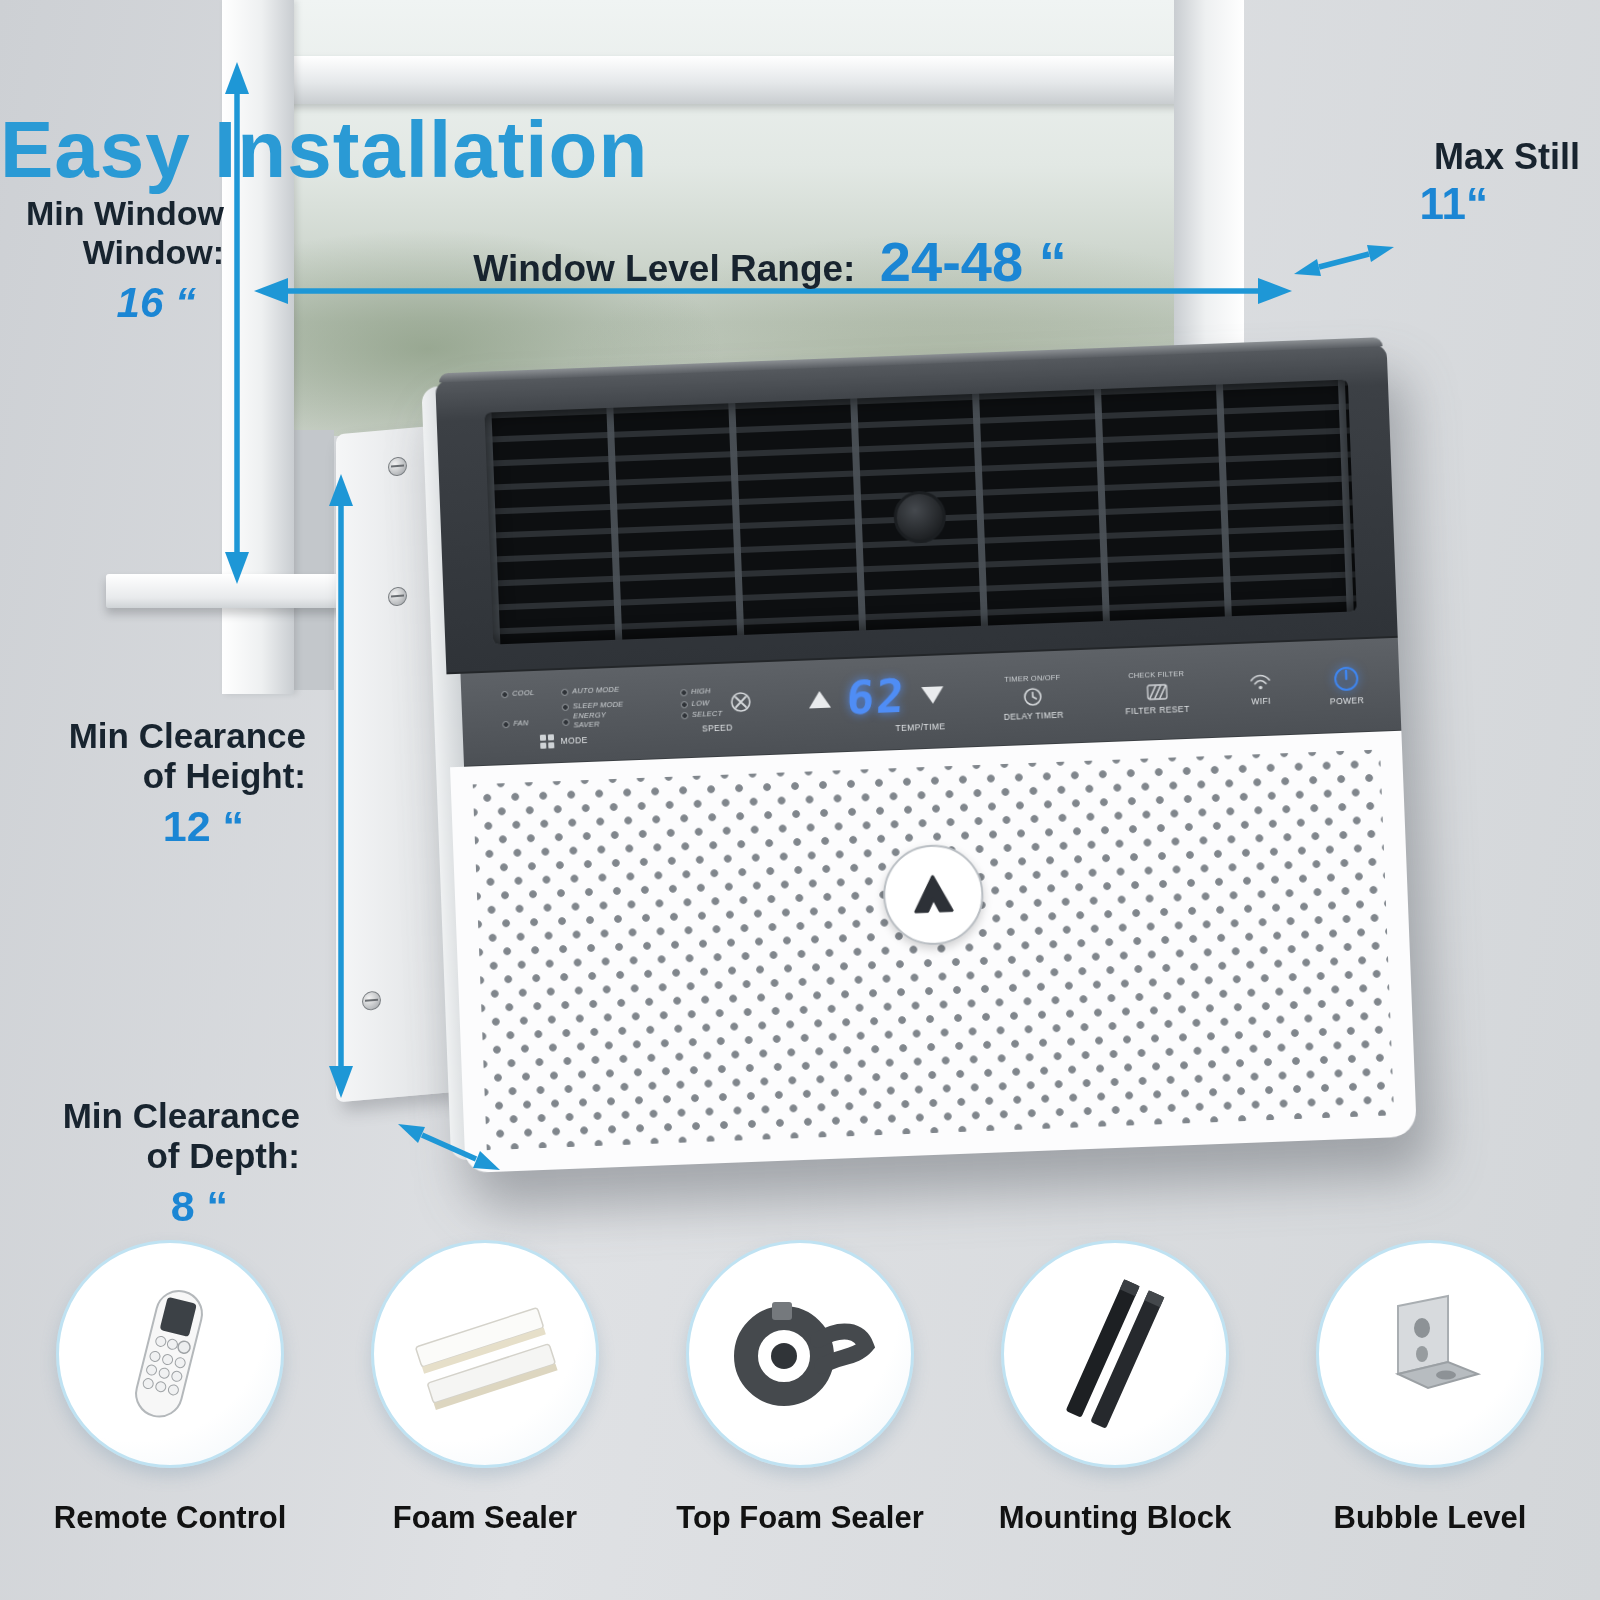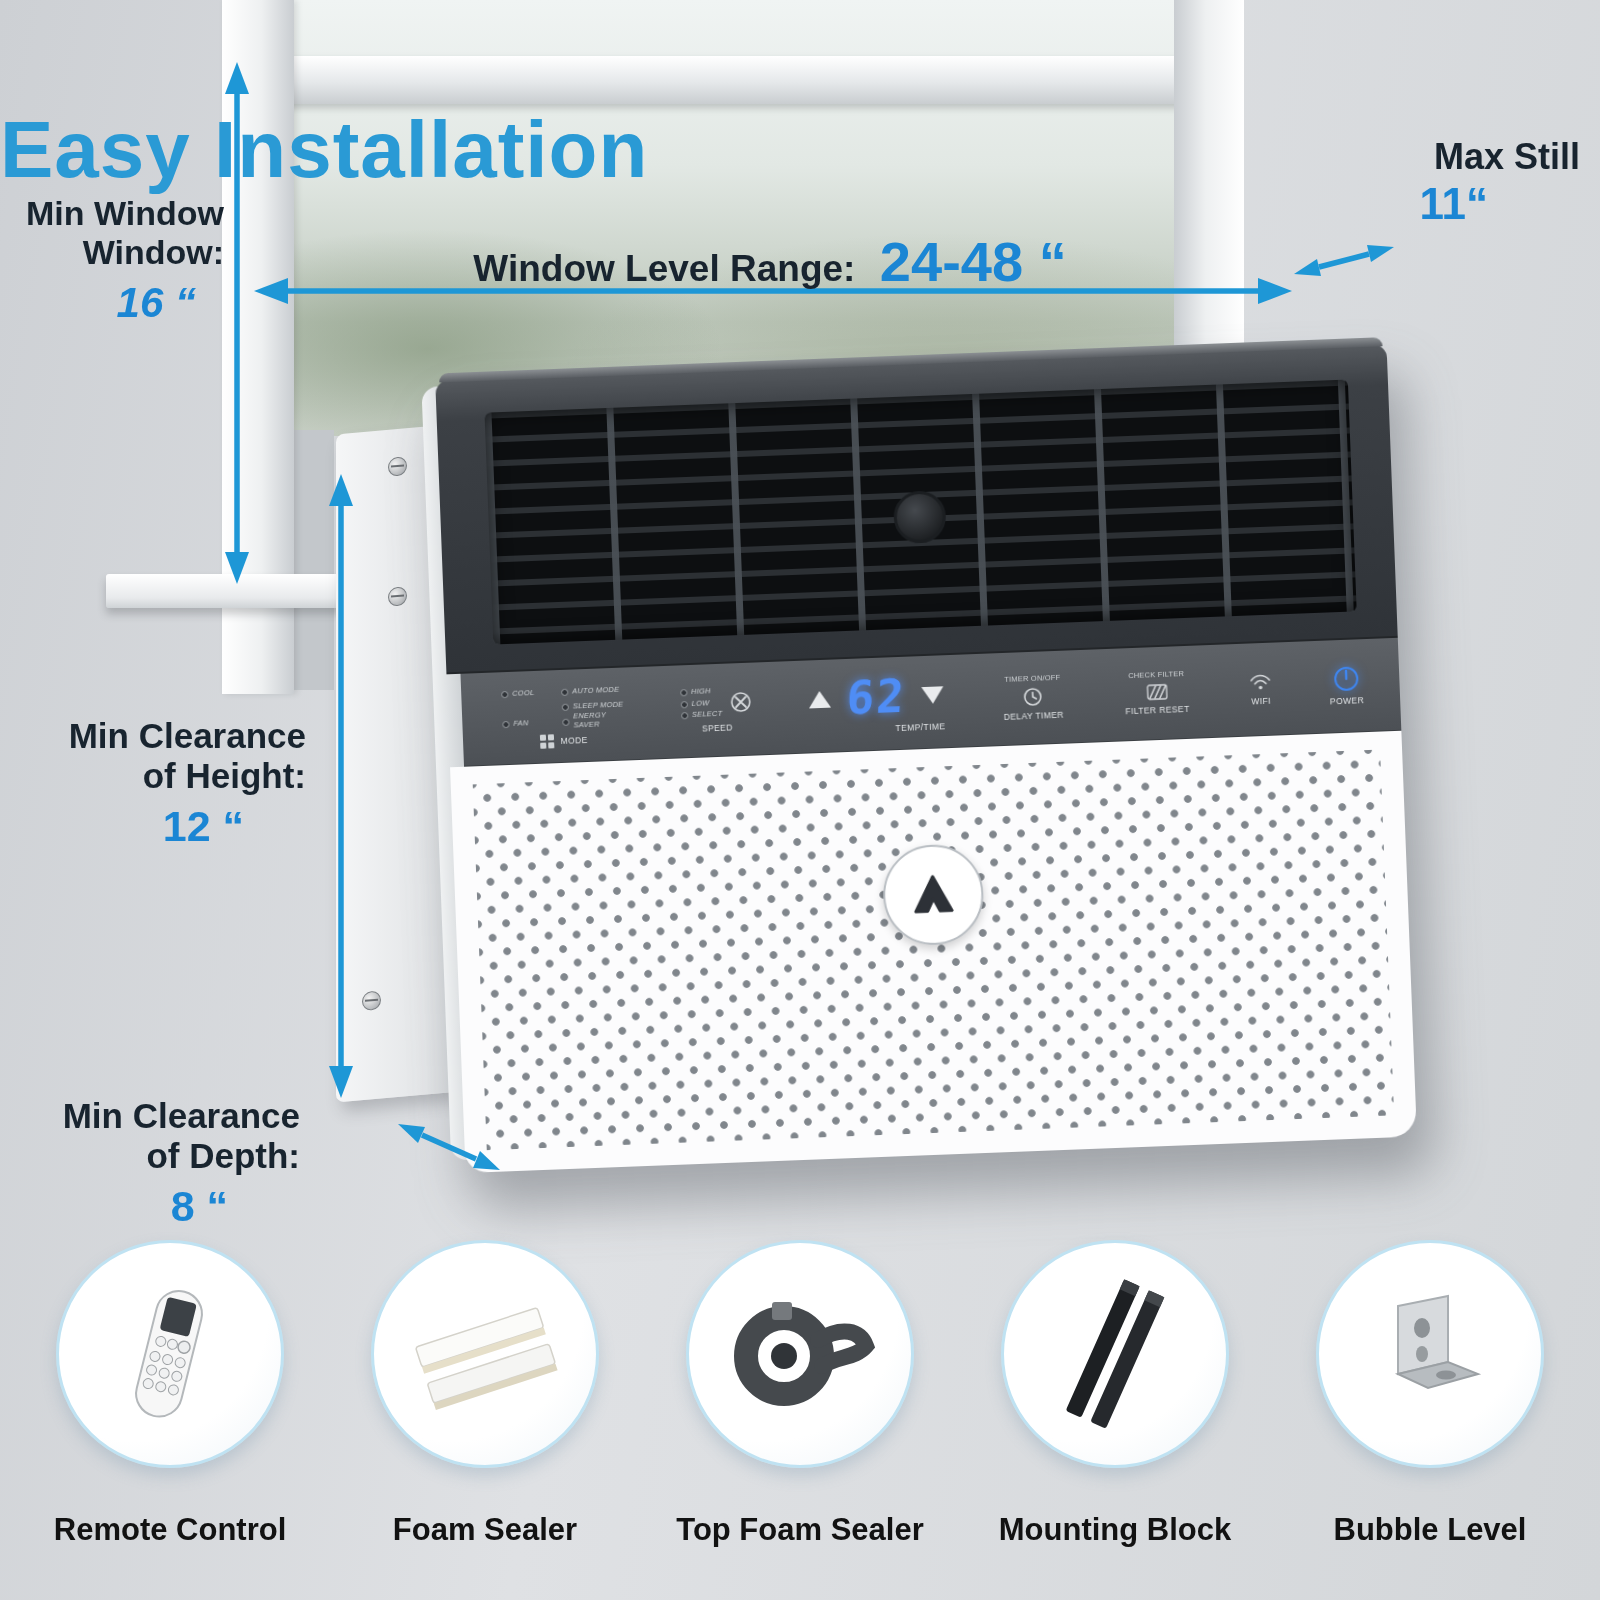--- a/index.html
+++ b/index.html
@@ -99,21 +99,21 @@
   .a-wwr .val{font-size:56px;margin-left:20px;vertical-align:baseline;}
   .a-msd{left:1250px;top:136px;width:330px;text-align:right;font-size:36px;padding-right:10px;}
   .a-msd .val{font-size:44px;padding-right:92px;margin-top:2px;}
   .a-mch{left:52px;top:716px;width:254px;text-align:right;font-size:35px;}
   .a-mch .val{font-size:43px;padding-right:62px;margin-top:6px;}
   .a-mcd{left:48px;top:1096px;width:252px;text-align:right;font-size:35px;}
   .a-mcd .val{font-size:43px;padding-right:72px;margin-top:6px;}
 
   
   .accessories{position:absolute;left:0;right:0;top:1240px;display:flex;justify-content:space-evenly;z-index:5;}
-  .acc{width:290px;display:flex;flex-direction:column;align-items:center;gap:44px;}
+  .acc{width:290px;display:flex;flex-direction:column;align-items:center;gap:32px;}
   .circle{width:222px;height:222px;border-radius:50%;flex:0 0 auto;
     background:radial-gradient(circle at 35% 30%,#ffffff 62%,#eef4f8);
     border:3px solid #bfe2f2;box-shadow:0 8px 16px rgba(110,145,170,.28);
     display:flex;align-items:center;justify-content:center;}
   .acc-label{font-size:31px;font-weight:600;color:#121212;text-align:center;}
 </style>
 </head>
 <body>
 
 <div class="scene">

